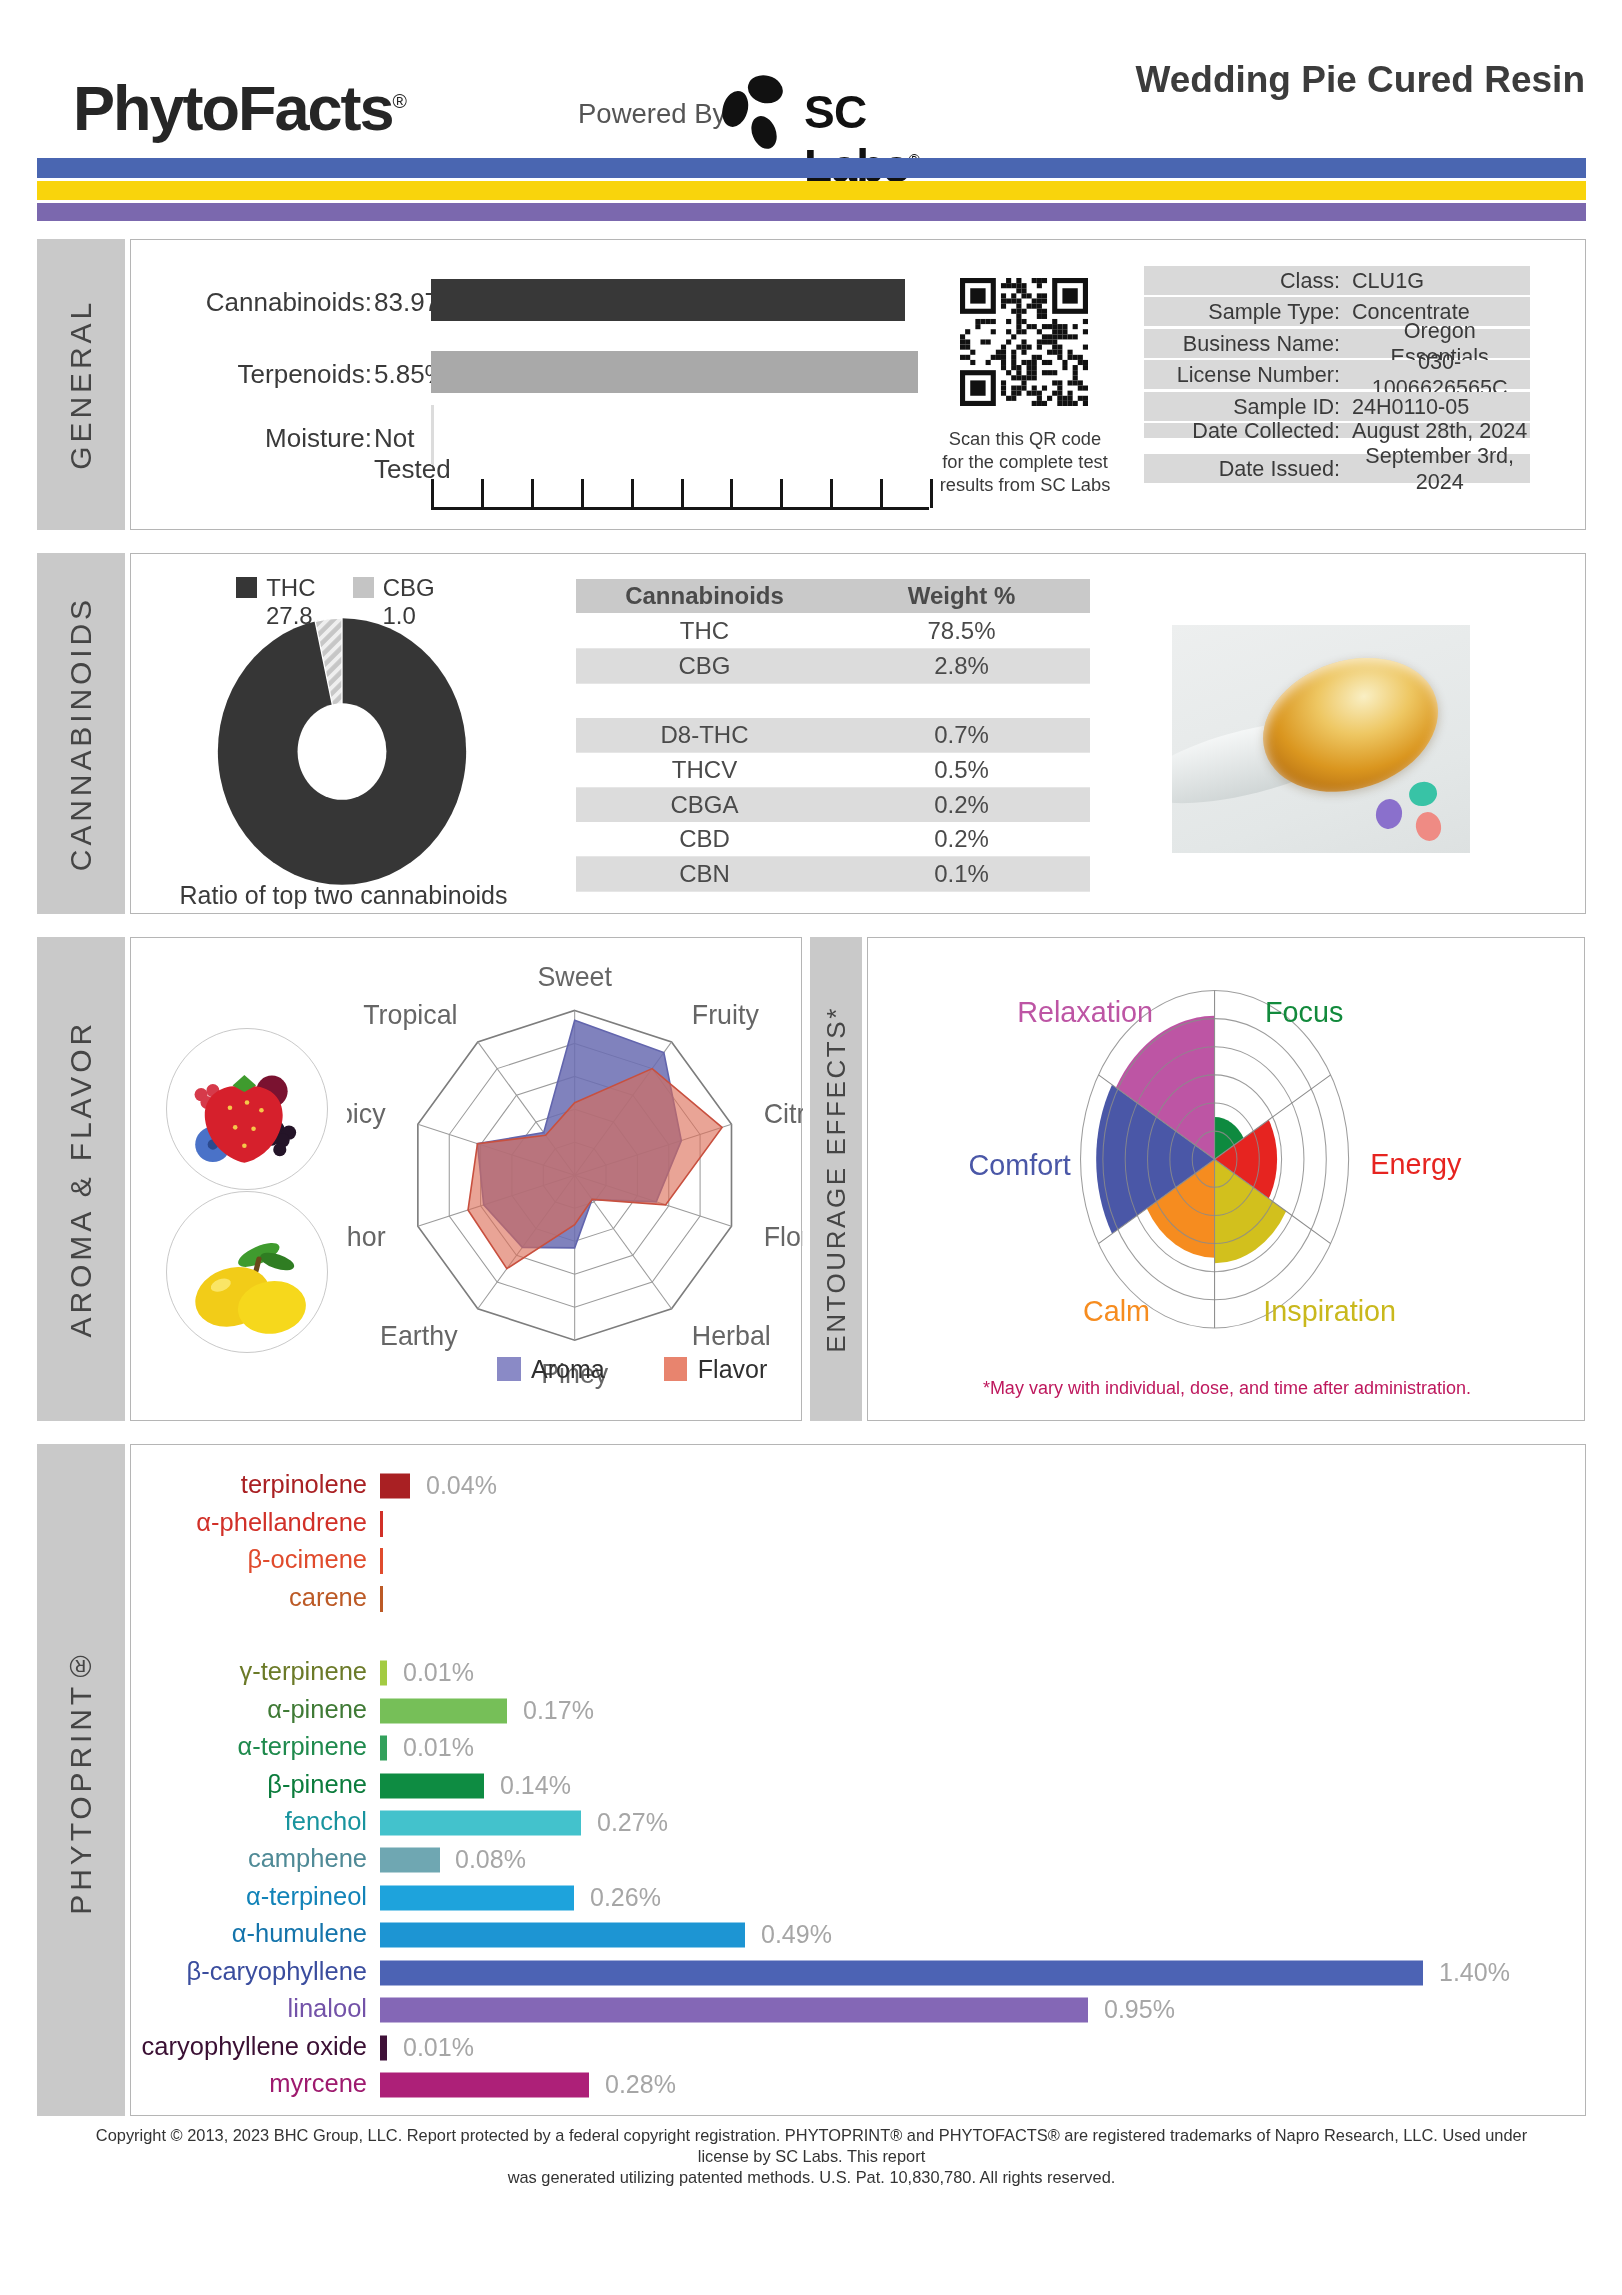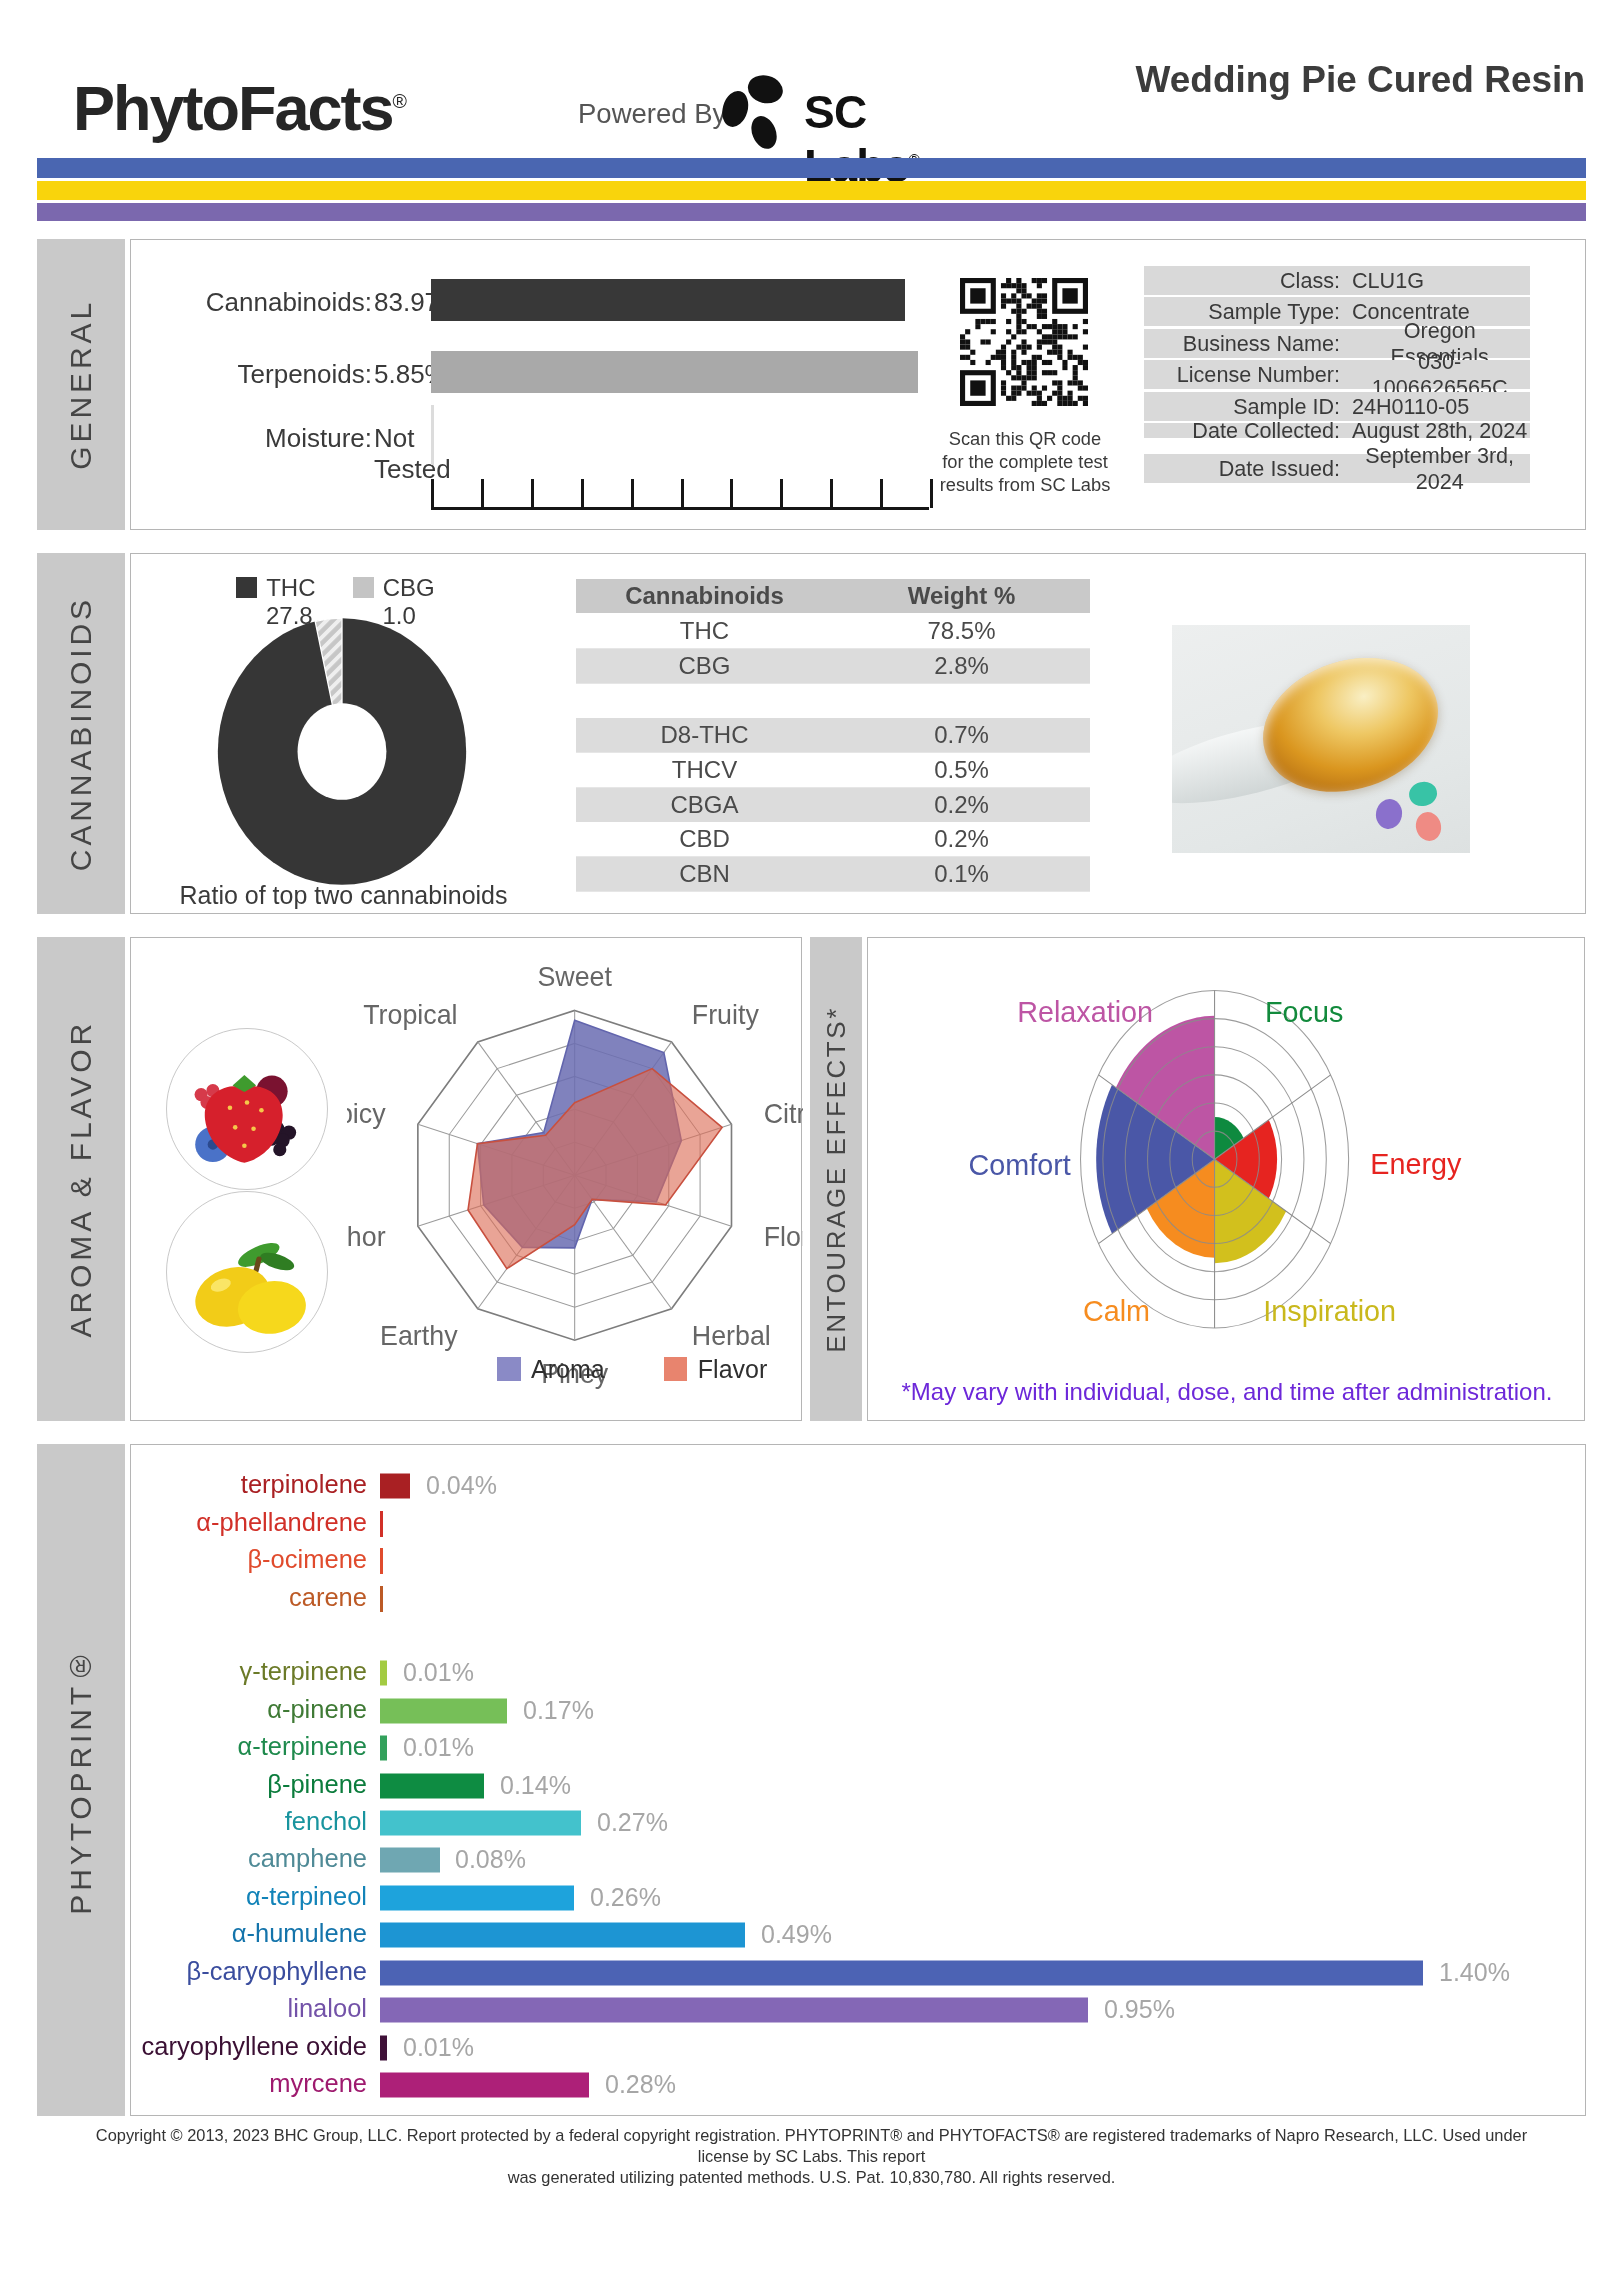--- a/index.html
+++ b/index.html
@@ -27,21 +27,21 @@
               display:flex;align-items:center;}
   .ctable-cell{font-size:24px;color:#4a4a4a;display:flex;align-items:center;justify-content:center;}
   .legend-item{display:flex;flex-direction:column;align-items:flex-start;}
   .legend-top{display:flex;align-items:center;gap:9.2px;font-size:24px;color:#3a3a3a;}
   .legend-sw{width:21px;height:21px;display:inline-block;}
   .legend-val{font-size:24px;color:#3a3a3a;margin-left:30px;}
   .caption{font-size:25px;color:#3a3a3a;text-align:center;}
   .fruit-circle{position:absolute;border:1.3px solid #c9c9c9;border-radius:50%;background:#fff;overflow:hidden;}
   .af-legend{position:absolute;display:flex;gap:59px;align-items:center;font-size:25px;color:#2f2f2f;}
   .af-legend .sw{width:23.6px;height:23.6px;display:inline-block;margin-right:10.5px;vertical-align:-2.6px;}
-  .footnote{font-size:24px;color:#6d28d9;text-align:center;}
+  .footnote{font-size:18px;color:#be185d;text-align:center;}
   .terp-row{position:absolute;left:0;right:0;}
   .terp-name{position:absolute;right:1374px;left:0;font-size:25.5px;text-align:right;top:50%;transform:translateY(-54%);}
   .terp-bar{position:absolute;left:249px;height:25px;top:50%;transform:translateY(-50%);}
   .terp-val{position:absolute;font-size:25px;color:#a6a6a6;top:50%;transform:translateY(-52%);}
   .footer{position:absolute;left:92px;width:1439px;text-align:center;font-size:16.4px;line-height:21px;color:#333;}
   .photo{position:absolute;background:linear-gradient(160deg,#edefef 0%,#e3e7e7 70%,#dde1e1 100%);overflow:hidden;}
   .wand{position:absolute;left:-12%;top:46%;width:75%;height:28%;border-radius:50%;
         background:linear-gradient(180deg,#f5f7f7,#cfd5d5);transform:rotate(-14deg);opacity:.95;}
   .blob{position:absolute;left:30%;top:16%;width:60%;height:56%;border-radius:50%;transform:rotate(-18deg);
         background:radial-gradient(ellipse at 62% 32%, #f9efc4 0%, #eec763 30%, #da961f 58%, #a9620f 88%);

